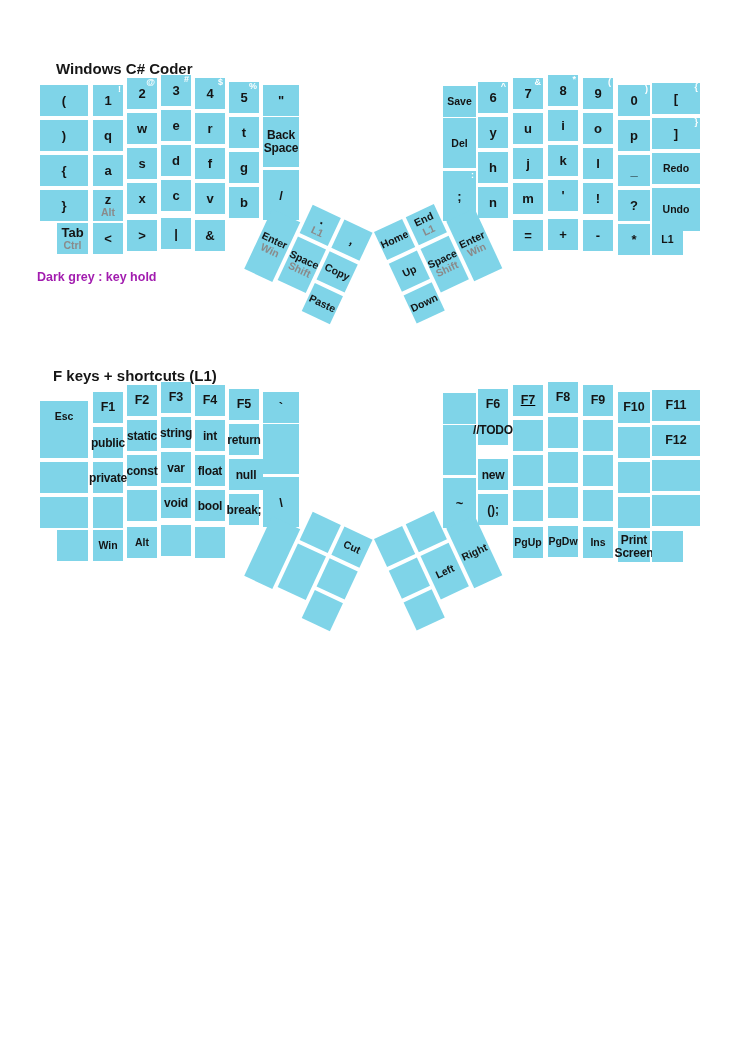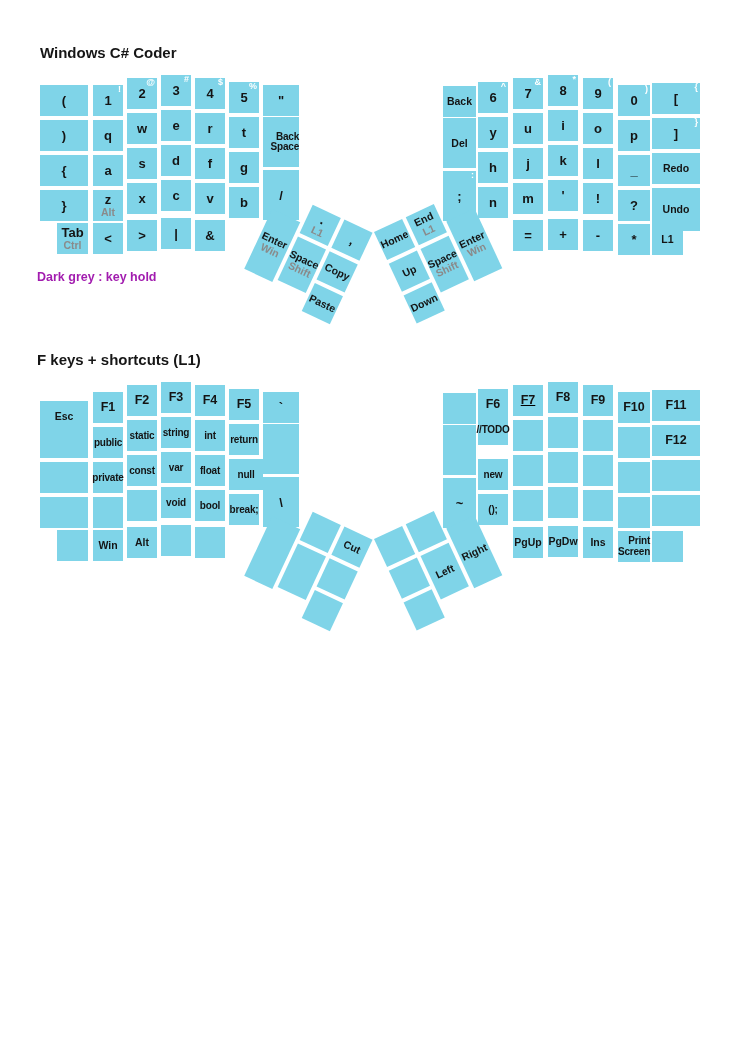--- a/index.html
+++ b/index.html
@@ -1,28 +1,28 @@
 <!DOCTYPE html>
 <html style="--key: #7fd4e8;"><head>
 <meta charset="utf-8">
 <style>
   html,body{margin:0;padding:0;background:#ffffff;}
   .canvas{position:relative;width:736px;height:1041px;background:#fff;overflow:hidden;
           font-family:"Liberation Sans",sans-serif;}
-  .title{position:absolute;margin:0;font-size:15px;font-weight:bold;color:#161616;}
+  .title{position:absolute;margin:16px;font-size:15px;font-weight:bold;color:#161616;}
   .t1{left:40px;top:44px;}
   .t2{left:37px;top:351px;}
   .note{position:absolute;left:37px;top:270px;font-size:12.5px;font-weight:bold;color:#a21caf;}
   .key{position:absolute;background:var(--key,#7fd4e8);display:flex;flex-direction:column;
        align-items:center;justify-content:center;box-sizing:border-box;}
   .lbl{color:#141414;font-weight:bold;line-height:1;text-align:center;white-space:nowrap;}
   .lbl.lg{font-size:13px;}
   .lbl.fk{font-size:12.5px;}
   .lbl.md{font-size:10.5px;}
-  .lbl.sm{font-size:10px;letter-spacing:-0.2px;text-align:right;}
+  .lbl.sm{font-size:12px;letter-spacing:-0.2px;}
   .lbl.wrap{white-space:normal;line-height:1.05;}
   .hold{color:#8a8a8a;font-weight:bold;font-size:10.5px;line-height:1.15;white-space:nowrap;text-align:center;}
   .sup{position:absolute;top:0;right:2px;color:#ffffff;font-weight:bold;font-size:9px;line-height:1.1;}
   .cluster{position:absolute;width:101px;height:101px;transform-origin:0 0;}
 </style>
 </head>
 <body>
 
 <div class="canvas">
   <h1 class="title t1">Windows C# Coder</h1>
@@ -126,21 +126,21 @@
       <div class="key" style="left: 263px; top: 85px; width: 36px; height: 31px;">
         <span class="lbl lg">"</span>
       </div>
       <div class="key" style="left: 263px; top: 117px; width: 36px; height: 50px;">
         <span class="lbl sm wrap">Back Space</span>
       </div>
       <div class="key" style="left: 263px; top: 170px; width: 36px; height: 50px;">
         <span class="lbl lg">/</span>
       </div>
       <div class="key" style="left: 443px; top: 86px; width: 33px; height: 31px;">
-        <span class="lbl md">Back</span>
+        <span class="lbl md">Save</span>
       </div>
       <div class="key" style="left: 443px; top: 118px; width: 33px; height: 50px;">
         <span class="lbl md">Del</span>
       </div>
       <div class="key" style="left: 443px; top: 171px; width: 33px; height: 50px;">
         <span class="sup">:</span>
         <span class="lbl lg">;</span>
       </div>
       <div class="key" style="left: 478px; top: 82px; width: 30px; height: 31px;">
         <span class="sup">^</span>

